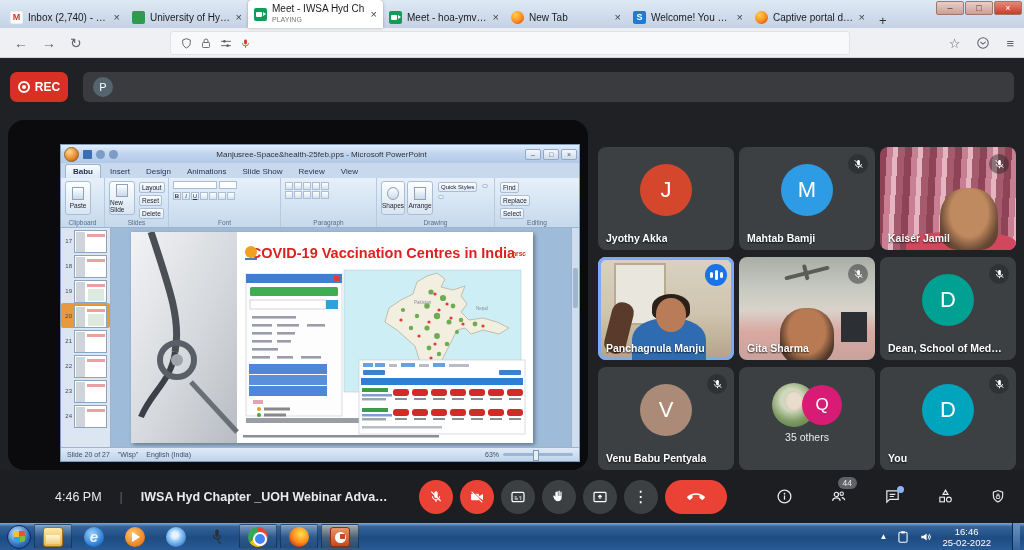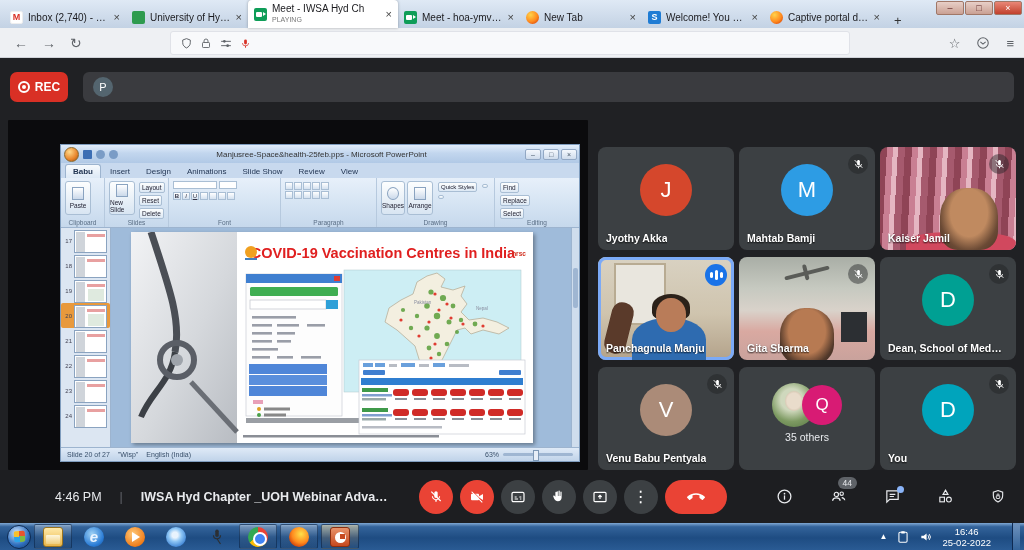--- a/index.html
+++ b/index.html
@@ -6,21 +6,21 @@
   html,body { width:1024px; height:550px; overflow:hidden; background:#202124;
     font-family:"Liberation Sans","DejaVu Sans",sans-serif; }
   
   #browser-top { position:absolute; left:0; top:0; width:1024px; height:28px;
     background:linear-gradient(180deg,#dfe9f5,#c3d2e4); }
   #tabstrip { position:absolute; left:4px; top:2px; height:26px; display:flex; align-items:flex-end; }
   .tab { width:122px; height:22px; display:flex; align-items:center; gap:5px; padding:0 6px;
     font-size:10px; color:#1b1b1f; white-space:nowrap; overflow:hidden; cursor:default; }
   .tab .tlabel { flex:1; overflow:hidden; text-overflow:ellipsis; }
   .tab .tclose { color:#444; font-size:11px; flex:0 0 auto; }
-  .tab.active { background:#fff; height:28px; border-radius:4px 4px 0 0; width:150px;
+  .tab.active { background:#fff; height:28px; border-radius:4px 4px 0 0; width:135px;
     box-shadow:0 0 3px rgba(0,0,0,.3); position:relative; z-index:2; }
   .tab.active .twrap { display:flex; flex-direction:column; line-height:11px; flex:1; overflow:hidden; }
   .tab.active .tsub { font-size:7px; color:#777; }
   .favicon { width:13px; height:13px; flex:0 0 auto; border-radius:2px; display:flex;
     align-items:center; justify-content:center; font-size:9px; font-weight:bold; }
   .fav-gmail { background:#fff; color:#d93025; border:1px solid #eee; }
   .fav-univ  { background:#2e9b4f; }
   .fav-s     { background:#1f7cd4; color:#fff; }
   .fav-ff    { border-radius:50%; background:radial-gradient(circle at 35% 30%,#ffd24a,#ff8a1e 55%,#e3560e 80%); }
   .fav-meet  { background:#0f9d58; position:relative; border-radius:2px; }
@@ -47,21 +47,21 @@
     border-radius:7px; display:flex; align-items:center; justify-content:center; gap:5px;
     color:#fff; font-size:12px; font-weight:bold; }
   #rec-dot { width:12px; height:12px; border:2px solid #fff; border-radius:50%; position:relative; }
   #rec-dot:after { content:""; position:absolute; left:2px; top:2px; width:4px; height:4px; background:#fff; border-radius:50%; }
   #present-pill { position:absolute; left:83px; top:13px; width:931px; height:30px; background:#3a3b3f;
     border-radius:6px; display:flex; align-items:center; gap:12px; padding:0 10px; }
   #present-avatar { width:20px; height:20px; border-radius:50%; background:#54656f; color:#fff;
     font-size:11px; display:flex; align-items:center; justify-content:center; }
   #present-text { color:#e8eaed; font-size:12px; font-weight:bold; }
   
-  #share-tile { position:absolute; left:8px; top:61px; width:580px; height:350px; background:#0b0b0d; border-radius:1px; }
+  #share-tile { position:absolute; left:8px; top:61px; width:580px; height:350px; background:#0b0b0d; border-radius:16px; }
   
   #ppt { position:absolute; left:52px; top:24px; width:520px; height:318px; background:#bfd3e8;
     border:1px solid #7f9cbd; font-size:8px; }
   #ppt-titlebar { position:absolute; left:0; top:0; width:100%; height:18px;
     background:linear-gradient(180deg,#e3eefb,#c2d6ee 45%,#b1c9e6); display:flex; align-items:center; }
   #office-orb { width:15px; height:15px; border-radius:50%; margin-left:3px;
     background:radial-gradient(circle at 35% 30%,#ffd98a,#e8852c 60%,#9c4f0e); border:1px solid #8a6a30; }
   .qat-ic { width:9px; height:9px; margin-left:4px; border-radius:1px; }
   #ppt-title { flex:1; text-align:center; font-size:8px; color:#333; white-space:nowrap; overflow:hidden; }
   .ppt-winbtn { width:16px; height:11px; margin-right:2px; font-size:7px; display:flex; align-items:center;

